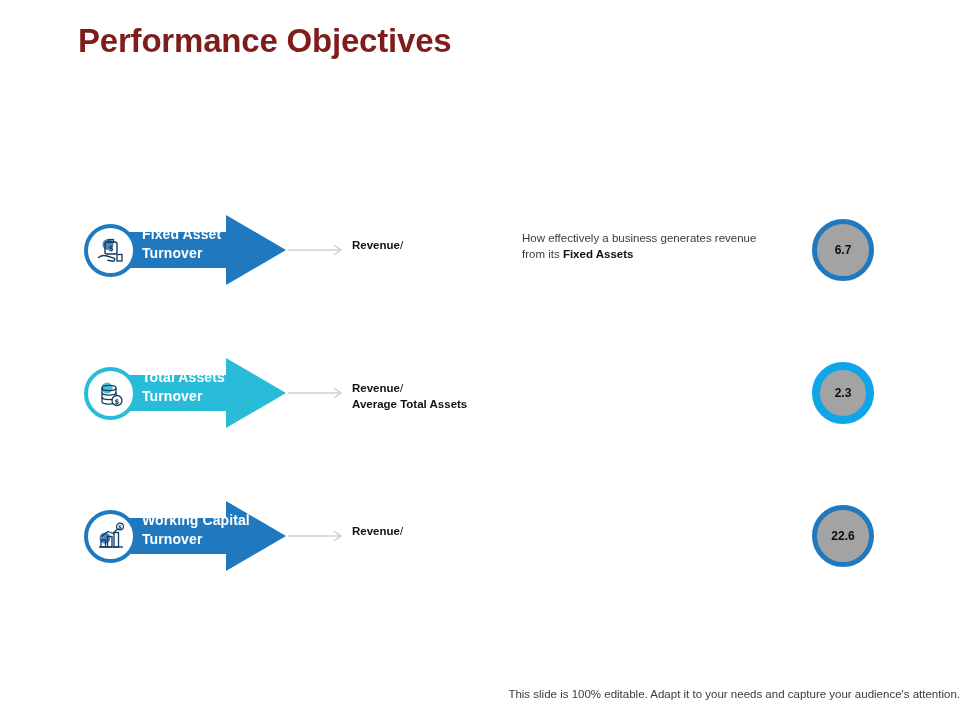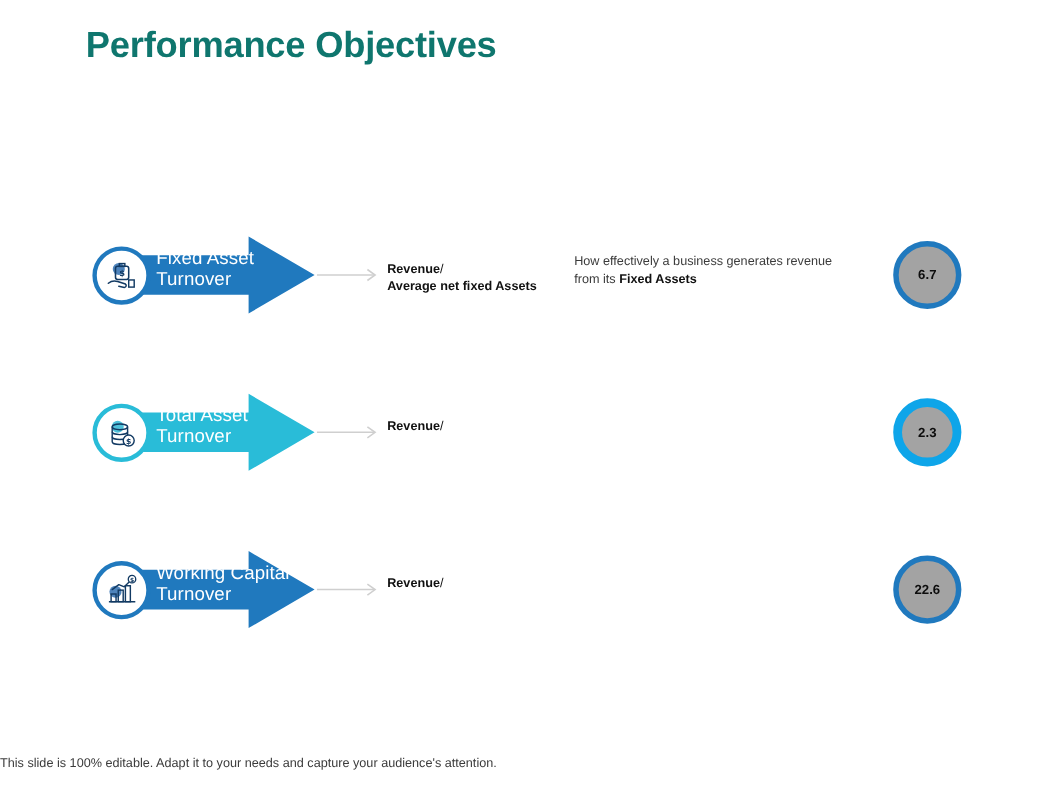--- a/index.html
+++ b/index.html
@@ -11,21 +11,21 @@
     overflow:hidden;
   }
   .slide{position:absolute;inset:0;background:#fff;}
 
   
   .title{
     position:absolute;
     left:78px;top:22px;
     font-size:33px;
     font-weight:bold;
-    color:#0f766e;
+    color:#7f1d1d;
     letter-spacing:-0.2px;
     white-space:nowrap;
   }
 
   
   .row{position:absolute;left:0;width:960px;height:110px;}
   .row-1{top:195px;}
   .row-2{top:338px;}
   .row-3{top:481px;padding-left:19px;}
 
@@ -51,22 +51,22 @@
   .icon-circle.blue{border:4px solid #2079be;}
   .icon-circle.cyan{border:4px solid #29bcd8;}
   .icon-circle svg{display:block;}
 
   
   .arrow-label{
     position:absolute;
     left:142px;top:30px;
     width:140px;
     color:#ffffff;
-    font-size:17px;
-    font-weight:normal;
+    font-size:14px;
+    font-weight:bold;
     line-height:19px;
     z-index:4;
     letter-spacing:0.1px;
   }
 
   
   .connector{
     position:absolute;
     left:288px;top:45px;
     width:60px;height:20px;
@@ -107,21 +107,21 @@
     font-size:12px;font-weight:bold;color:#0d0d0d;
   }
   .badge.blue{border:5px solid #2079be;}
   .badge.cyan{border:8px solid #0ea5e9;}
 
   
   .footer{
     position:absolute;
     left:0;top:688px;
     width:960px;
-    text-align:left;
+    text-align:right;
     font-size:11.5px;
     color:#3b3b3b;
   }
 </style>
 </head>
 <body>
 
 <div class="slide">
 
   <div class="title">Performance Objectives</div>
@@ -150,21 +150,20 @@
       <div>Turnover</div>
     </div>
 
     <svg class="connector" viewBox="0 0 60 20">
       <line x1="0" y1="10" x2="52" y2="10" stroke="#cfcfcf" stroke-width="1.4"></line>
       <polyline points="46,5 53,10 46,15" fill="none" stroke="#cfcfcf" stroke-width="1.4"></polyline>
     </svg>
 
     <div class="formula">
       <div><b>Revenue</b><span class="slash">/</span></div>
-      <div><b>Average net fixed Assets</b></div>
     </div>
 
     <div class="desc">
       <span>How effectively a business generates revenue from its </span><b>Fixed Assets</b>
     </div>
 
     <div class="badge blue">6.7</div>
   </div>
 
   <div class="row row-2">
@@ -181,31 +180,32 @@
         <ellipse cx="14" cy="10" rx="7" ry="2.6" fill="none" stroke="#123a63" stroke-width="1.3"></ellipse>
         <path d="M7 10 v4.5 c0 1.45 3.13 2.6 7 2.6 s7 -1.15 7 -2.6 V10" fill="none" stroke="#123a63" stroke-width="1.3"></path>
         <path d="M7 14.5 v4.5 c0 1.45 3.13 2.6 7 2.6 s7 -1.15 7 -2.6 v-4.5" fill="none" stroke="#123a63" stroke-width="1.3"></path>
         <path d="M7 19 v4.5 c0 1.45 3.13 2.6 7 2.6 s7 -1.15 7 -2.6 V19" fill="none" stroke="#123a63" stroke-width="1.3"></path>
         <circle cx="22" cy="22.5" r="5" fill="#fff" stroke="#123a63" stroke-width="1.3"></circle>
         <text x="22" y="25.5" font-size="7" font-family="DejaVu Sans, sans-serif" fill="#123a63" text-anchor="middle" font-weight="bold">$</text>
       </svg>
     </div>
 
     <div class="arrow-label">
-      <div>Total Asset</div>
+      <div>Total Assets</div>
       <div>Turnover</div>
     </div>
 
     <svg class="connector" viewBox="0 0 60 20">
       <line x1="0" y1="10" x2="52" y2="10" stroke="#cfcfcf" stroke-width="1.4"></line>
       <polyline points="46,5 53,10 46,15" fill="none" stroke="#cfcfcf" stroke-width="1.4"></polyline>
     </svg>
 
     <div class="formula">
       <div><b>Revenue</b><span class="slash">/</span></div>
+      <div><b>Average Total Assets</b></div>
     </div>
 
 
     <div class="badge cyan">2.3</div>
   </div>
 
   <div class="row row-3">
 
     <div class="arrow-wrap">
       <svg class="arrow-svg" viewBox="0 0 182 90">

